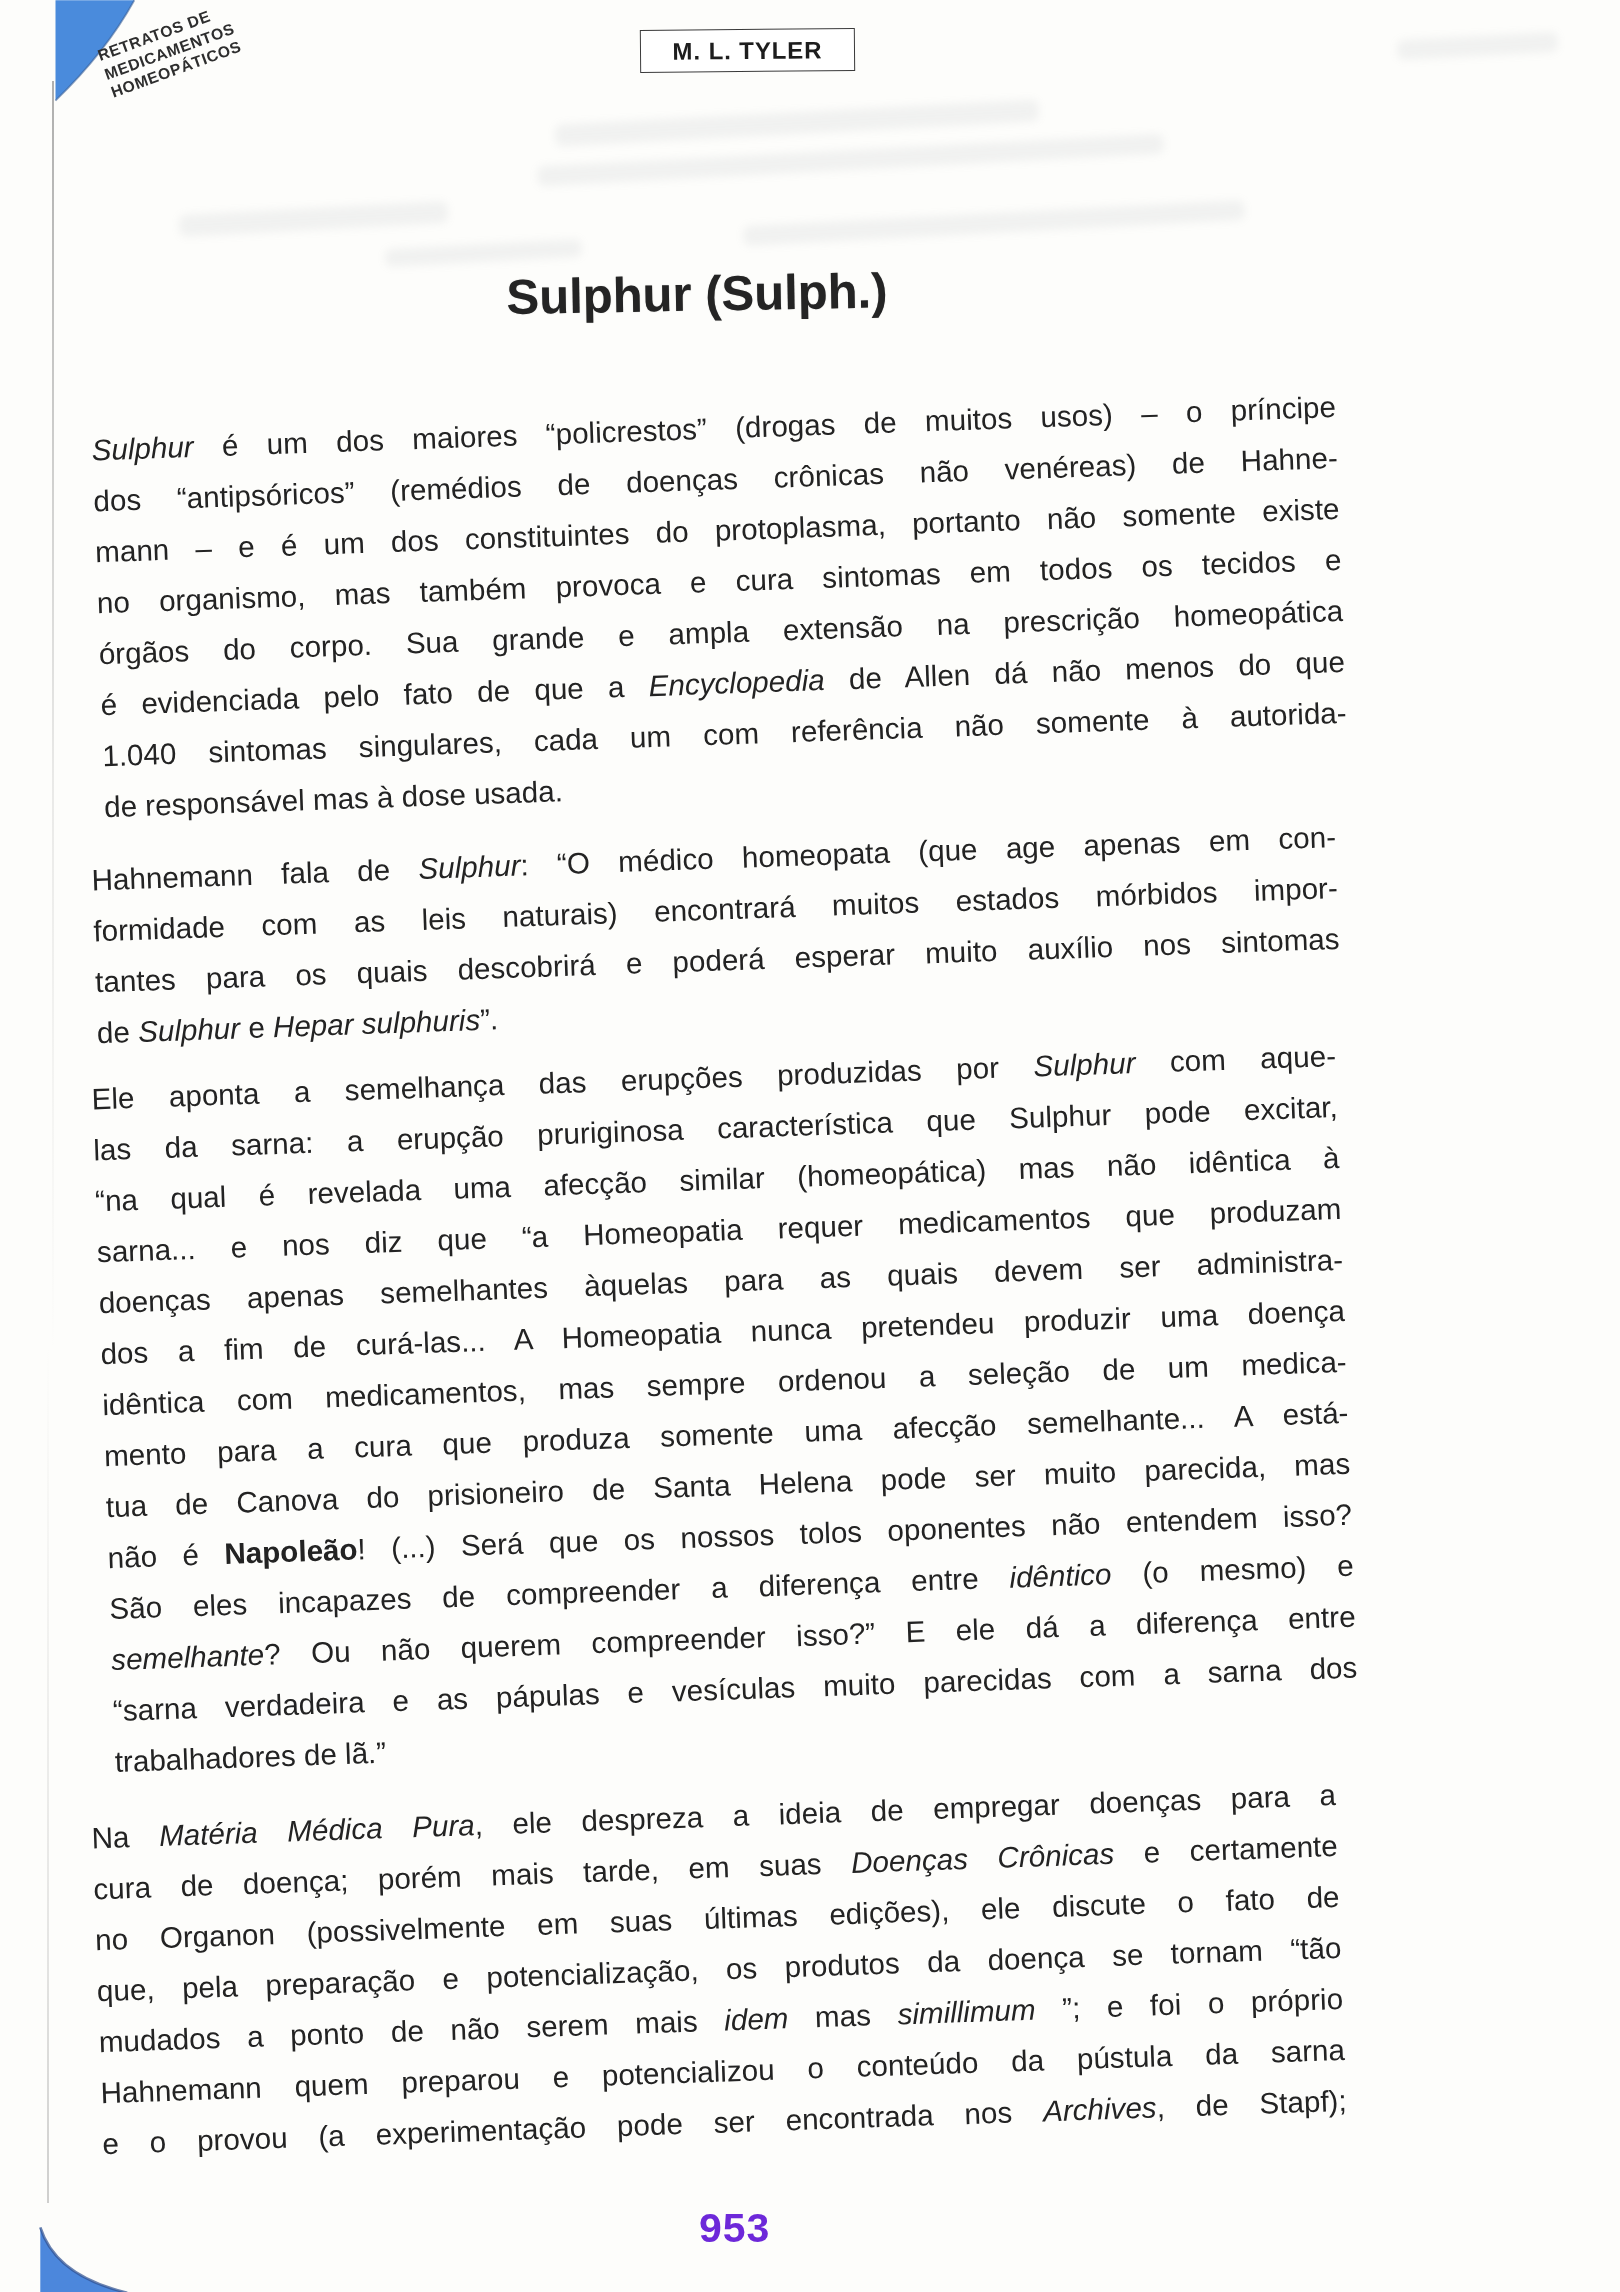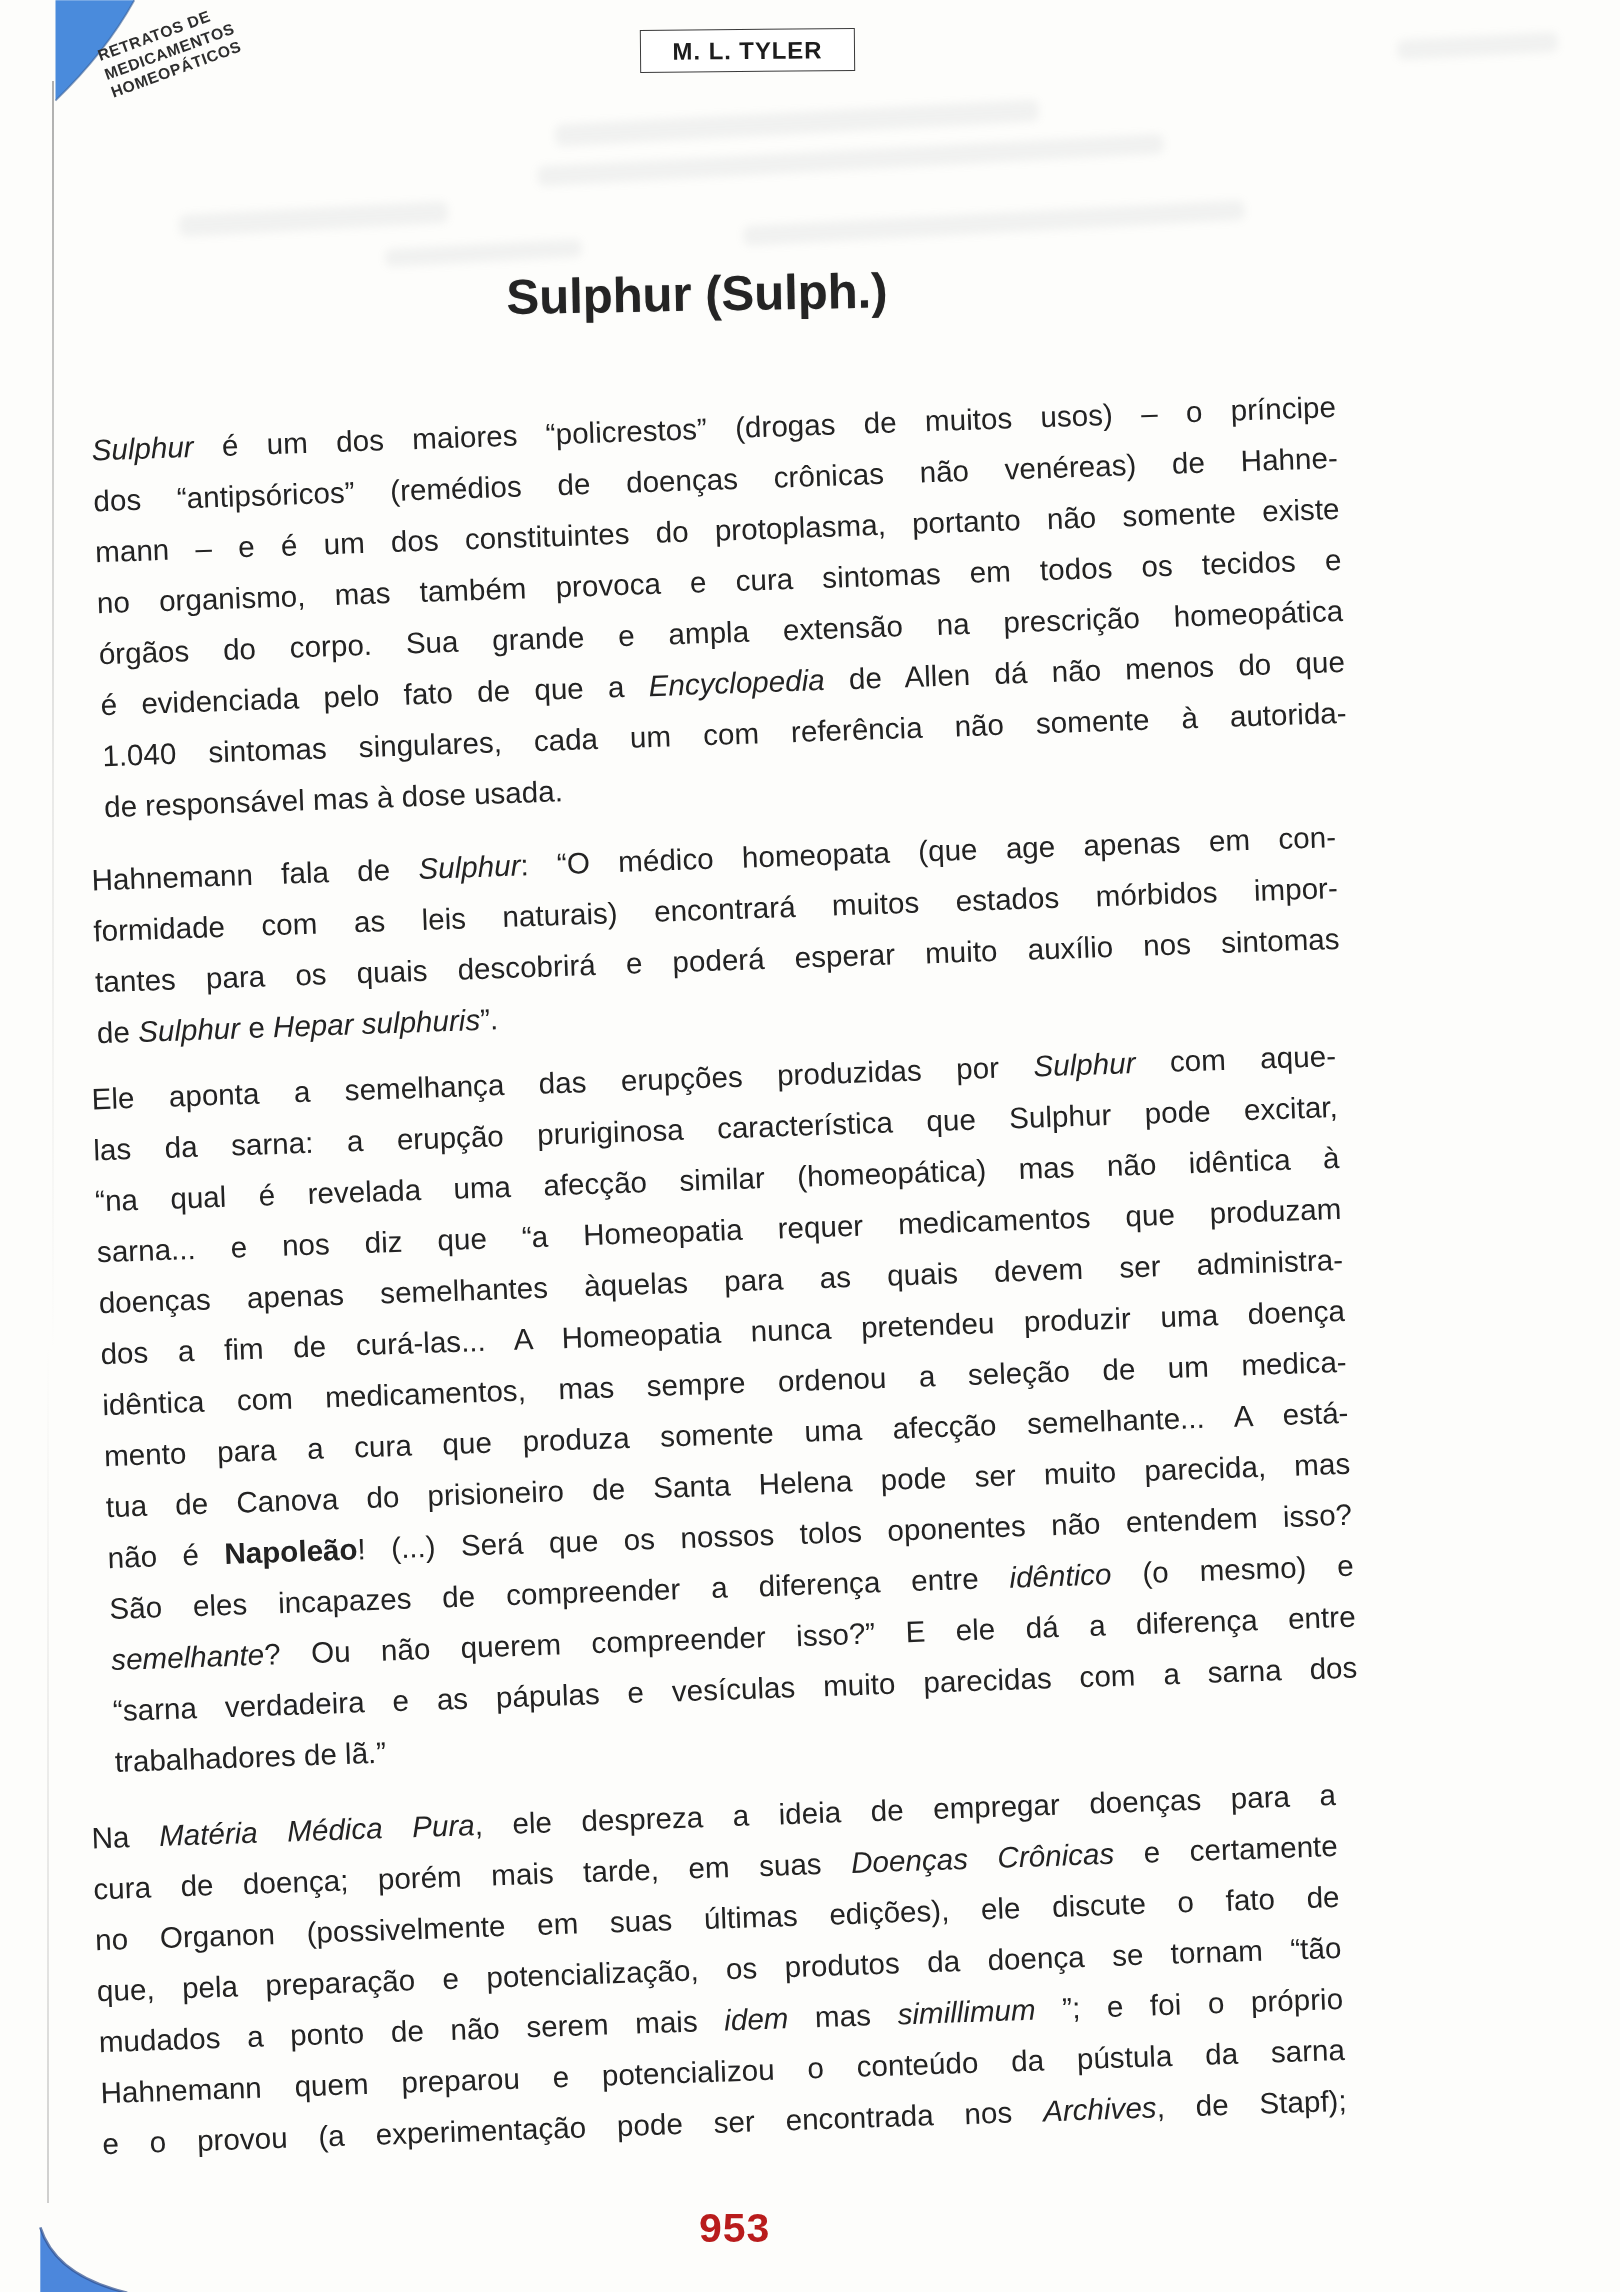--- a/index.html
+++ b/index.html
@@ -63,21 +63,21 @@
   .para .line.no-j::after{content:none;}
   .para i{font-style:italic;}
   .para b{font-weight:700;}
   .p1{top:381px;}
   .p2{top:811px;}
   .p3{top:1030px;}
   .p4{top:1769px;}
   
   .page-number{
     position:absolute;left:699px;top:2205px;
-    font-size:41px;font-weight:700;color:#b91c1c;letter-spacing:0.9px;
+    font-size:41px;font-weight:700;color:#6d28d9;letter-spacing:0.9px;
   }
   
   .ghost{
     position:absolute;background:#9aa0a6;opacity:.12;filter:blur(4.5px);
     border-radius:7.2px;transform:rotate(-3deg);
   }
   .g1{left:555px;top:112px;width:484px;height:21.5px;}
   .g2{left:537px;top:150px;width:627px;height:19.7px;}
   .g3{left:179px;top:208px;width:269px;height:21.5px;}
   .g4{left:385px;top:244px;width:197px;height:18px;}

